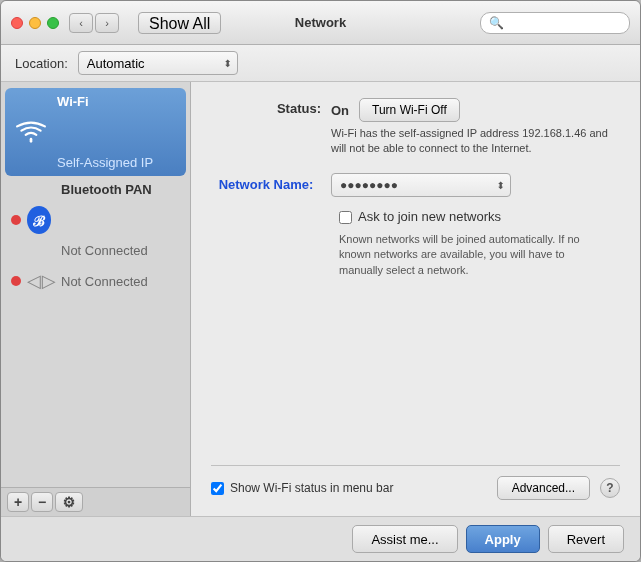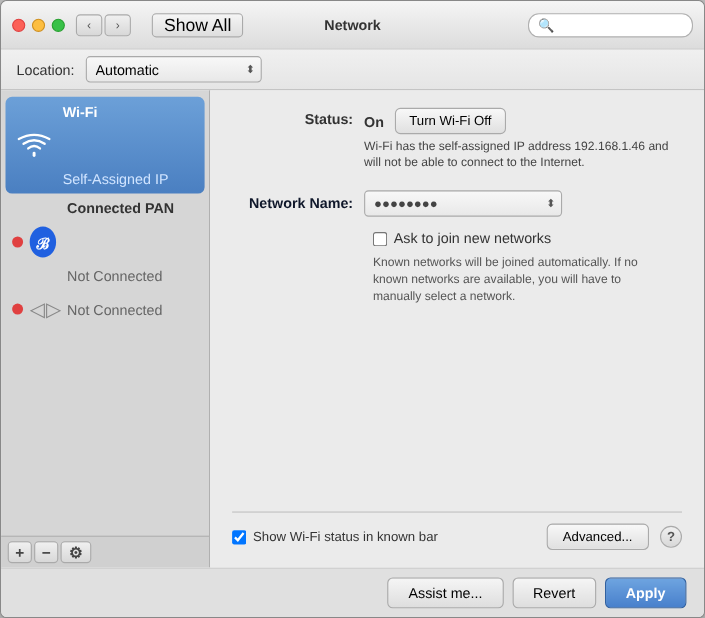--- a/index.html
+++ b/index.html
@@ -268,24 +268,24 @@
       max-width: 280px;
     }
     .network-name-row {
       display: flex;
       align-items: center;
       margin-bottom: 12px;
       margin-top: 6px;
     }
     .network-name-label {
       font-size: 13px;
-      color: #0f172a;
+      color: #1d4ed8;
       font-weight: 600;
       width: 120px;
-      text-align: right;
+      text-align: center;
       padding-right: 10px;
     }
     .network-name-select {
       background: linear-gradient(to bottom, #f8f8f8, #e8e8e8);
       border: 1px solid #aaa;
       border-radius: 4px;
       padding: 2px 24px 2px 8px;
       font-size: 12px;
       appearance: none;
       -webkit-appearance: none;
@@ -466,21 +466,21 @@
             <span class="item-sub">Self-Assigned IP</span>
           </div>
         </div>
 
         <div class="sidebar-item">
           <div style="display:flex;align-items:center;gap:6px;width:40px;">
             <div class="dot-red"></div>
             <div class="bt-circle">ℬ</div>
           </div>
           <div class="item-text">
-            <span class="item-name">Connected PAN</span>
+            <span class="item-name">Bluetooth PAN</span>
             <span class="item-sub">Not Connected</span>
           </div>
         </div>
 
         <div class="sidebar-item">
           <div style="display:flex;align-items:center;gap:6px;width:40px;">
             <div class="dot-red"></div>
             <div class="tb-icon">
               <span>◁</span>
                 <span>▷</span>
@@ -528,27 +528,27 @@
         <label for="ask-join" class="checkbox-label">Ask to join new networks</label>
       </div>
 
       <div class="checkbox-desc">Known networks will be joined automatically. If no known networks are available, you will have to manually select a network.</div>
 
       <div class="spacer"></div>
 
       <div class="bottom-actions">
         <div class="show-wifi-row">
           <input type="checkbox" id="show-wifi" checked="" style="">
-          <label for="show-wifi" class="show-wifi-label">Show Wi-Fi status in known bar</label>
+          <label for="show-wifi" class="show-wifi-label">Show Wi-Fi status in menu bar</label>
         </div>
         <div style="flex:1;"></div>
         <button class="advanced-btn">Advanced...</button>
         <div class="help-btn">?</div>
       </div>
     </div>
   </div>
 
   <div class="window-footer">
     <button class="footer-action-btn">Assist me...</button>
+    <button class="footer-action-btn apply">Apply</button>
     <button class="footer-action-btn">Revert</button>
-    <button class="footer-action-btn apply">Apply</button>
   </div>
 </div>
 
 </body></html>

